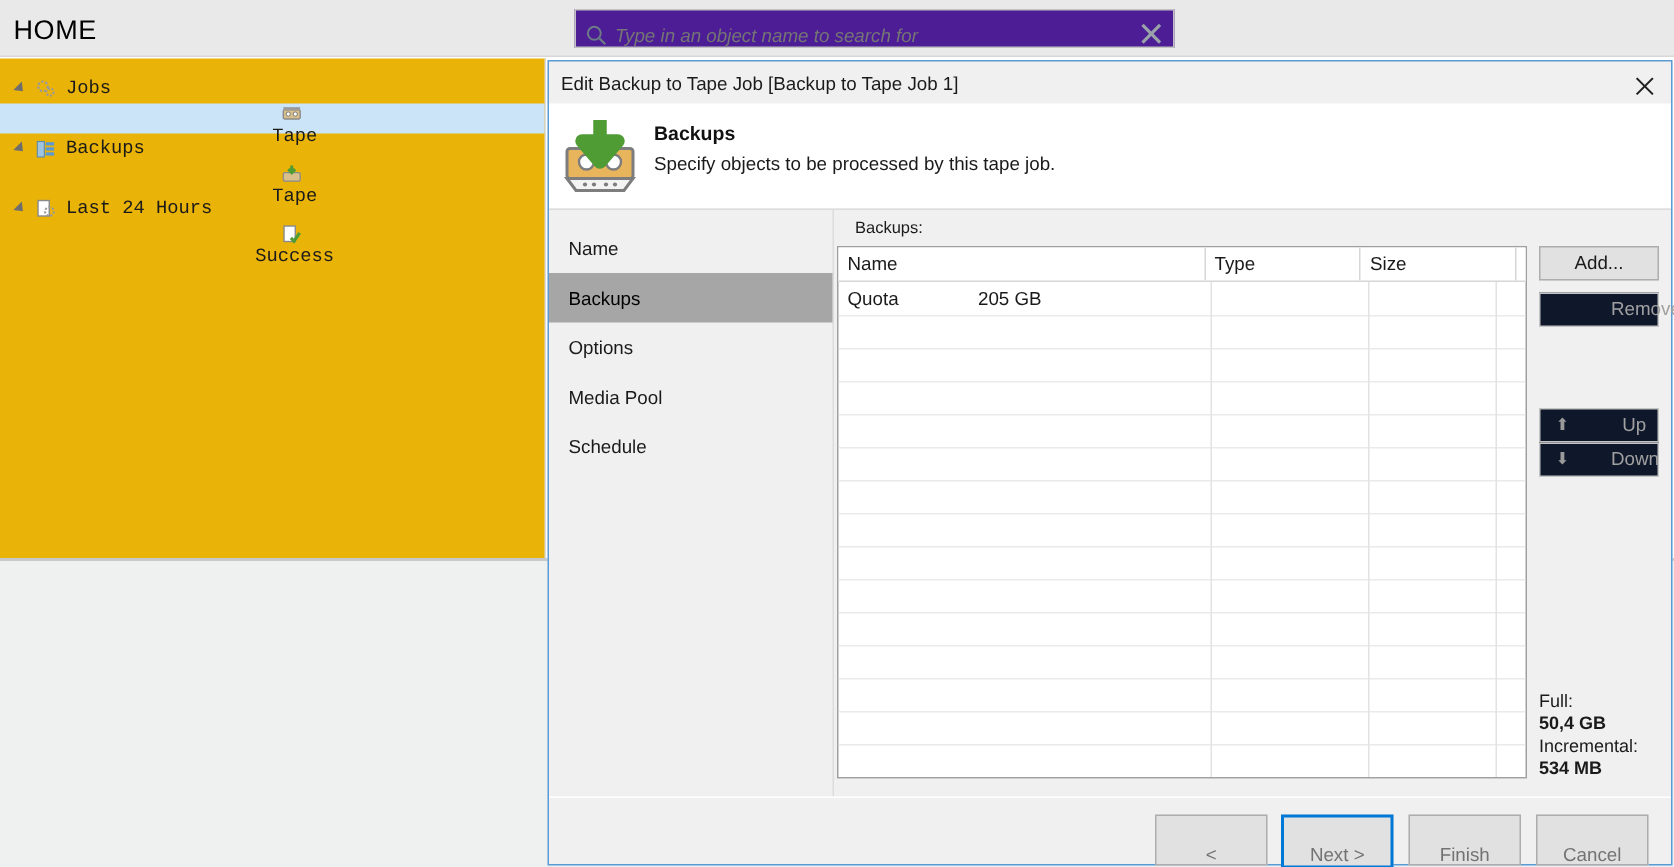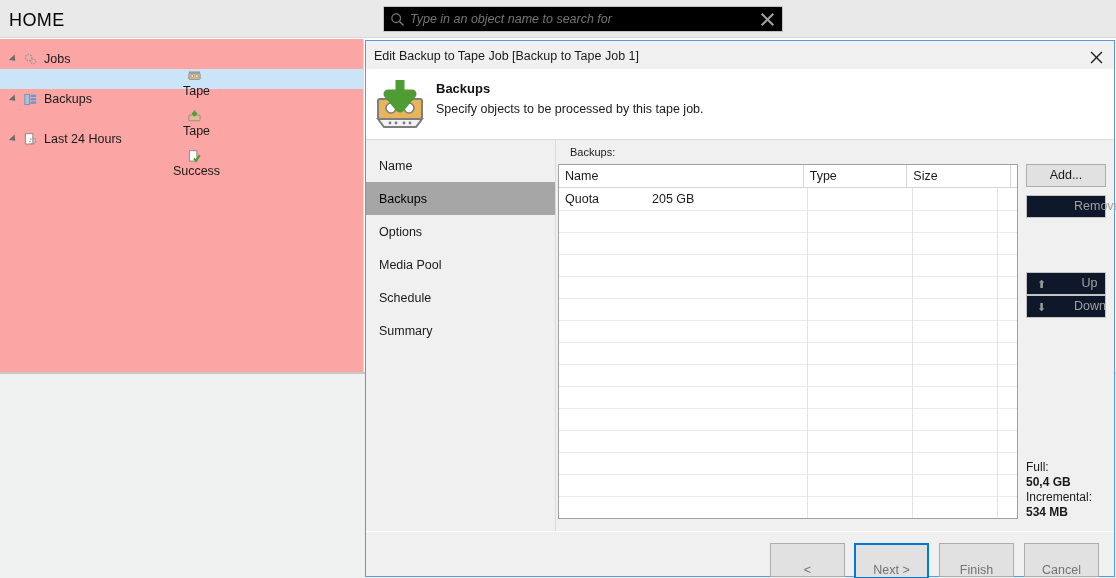--- a/index.html
+++ b/index.html
@@ -21,35 +21,35 @@
     position: absolute; left: 0; top: 0; width: 1116px; height: 38px;
     background: #e9e9e9;
     border-bottom: 1px solid #d8d8d8;
   }
   .home-tab {
     position: absolute; left: 9px; top: 10px;
     font-size: 18px; letter-spacing: .4px; color: #000000;
   }
   .search-wrap {
     position: absolute; left: 383px; top: 6px; width: 400px; height: 26px;
-    background: #000000; border: 1px solid #c2c2c2;
-    display: flex; align-items: center;
+    background: #4c1d95; border: 1px solid #c2c2c2;
+    display: flex; align-items: flex-end;
   }
   .search-icon { width: 26px; display:flex; align-items:center; justify-content:center; }
   .search-input {
     flex: 1; border: 0; outline: 0; background: transparent;
     font-family: "Liberation Sans", sans-serif; font-size: 12.5px;
     font-style: italic; color: #8b8b8b; padding: 0;
   }
   .search-clear { width: 30px; display:flex; align-items:center; justify-content:center; cursor: pointer; }
 
   
   .tree-panel {
     position: absolute; left: 0; top: 39px; width: 364px; height: 333px;
-    background: #fca5a5; border-right: 1px solid #dcdcdc;
+    background: #eab308; border-right: 1px solid #dcdcdc; font-family: Liberation Mono, monospace;
   }
   .tree { padding-top: 10px; }
   .tree-row {
     position: relative; height: 20px; display: flex; align-items: center;
     font-size: 12.5px; color: #1a1a1a; white-space: nowrap;
   }
   .tree-row.selected { background: #cce4f7; }
   .tw { width: 14px; display:flex; align-items:center; justify-content:center; }
   .tw-arrow { width: 0; height: 0; border-left: 5px solid #6d6d6d; border-top: 4px solid transparent; border-bottom: 4px solid transparent; transform: rotate(45deg); }
   .ticon { width: 20px; display:flex; align-items:center; justify-content:center; }
@@ -307,21 +307,20 @@
     </div>
 
     <div class="dlg-body">
 
       <div class="steps">
         <div class="step first">Name</div>
         <div class="step active">Backups</div>
         <div class="step">Options</div>
         <div class="step">Media Pool</div>
         <div class="step">Schedule</div>
-        <div class="step">Summary</div>
       </div>
 
       <div class="content">
 
         <div class="label-backups">Backups:</div>
 
         <div class="grid-wrap">
           <div class="grid-head">
             <div class="gh c1">Name</div>
             <div class="gh c2">Type</div>

